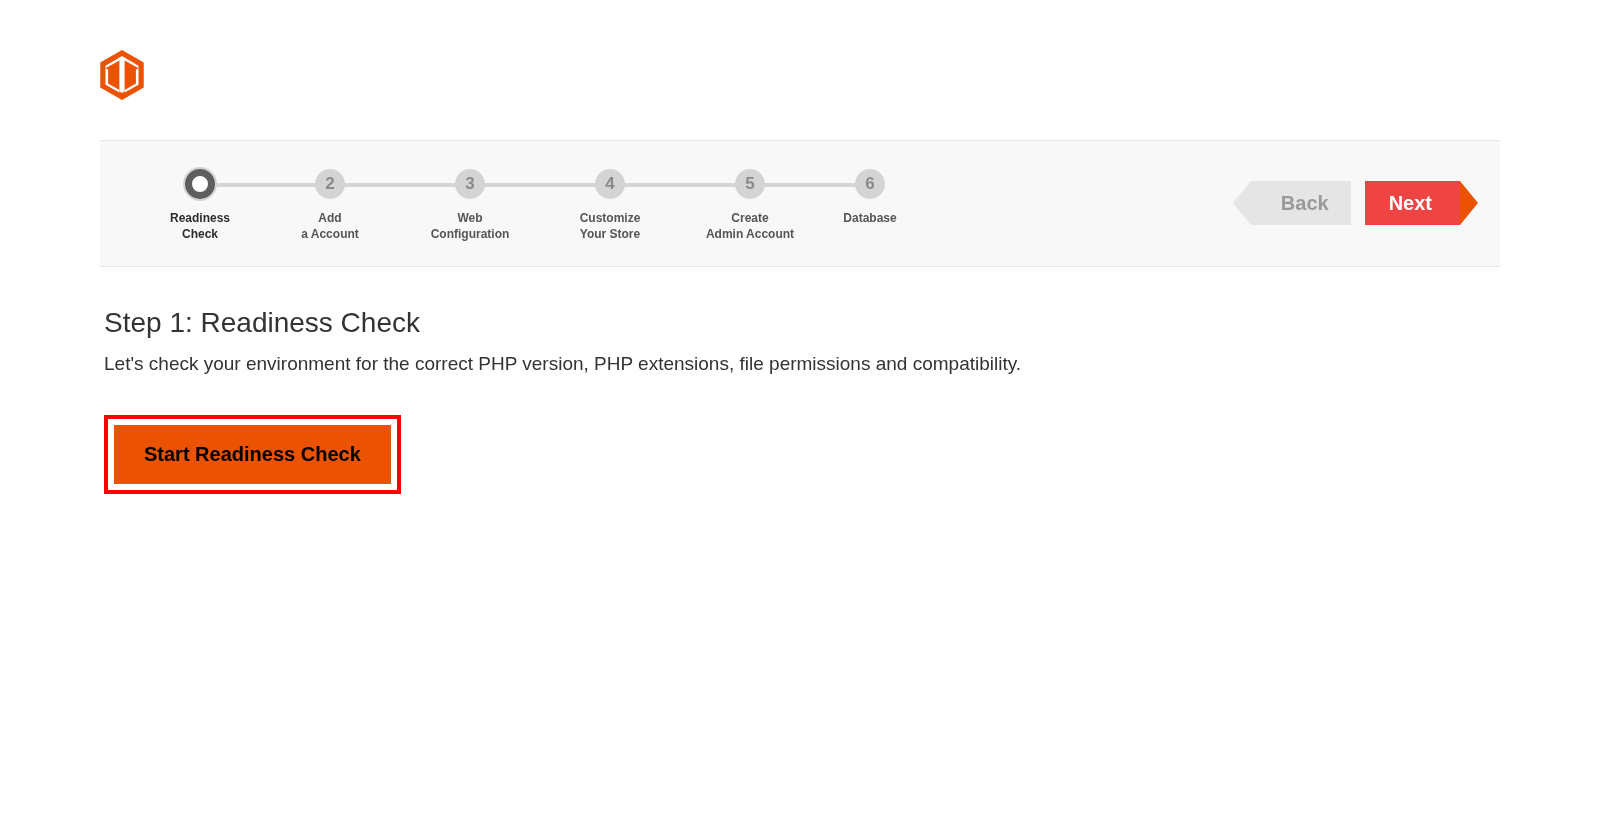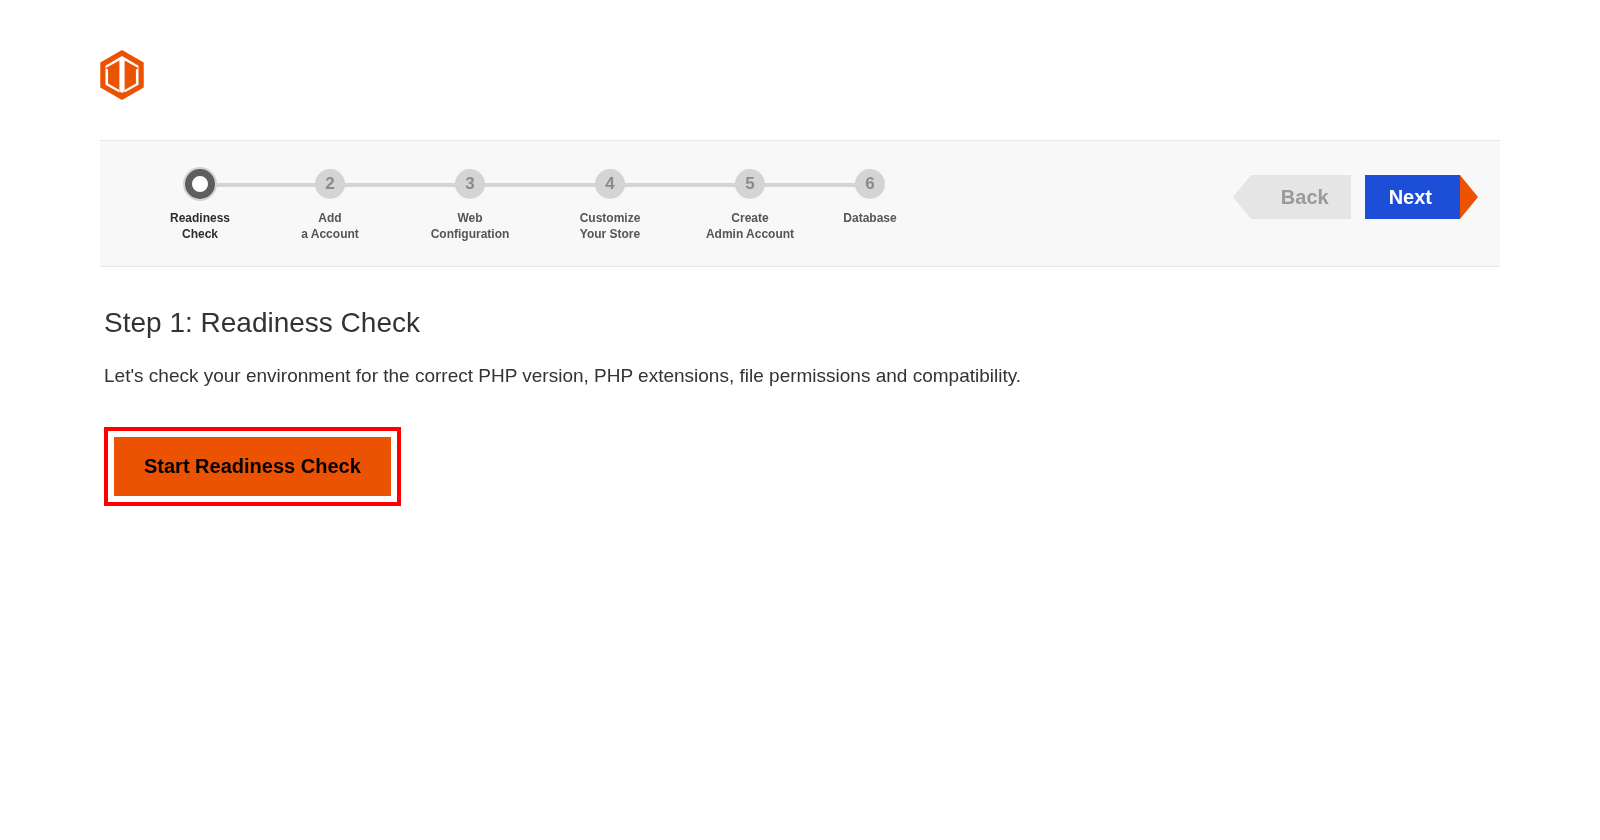--- a/index.html
+++ b/index.html
@@ -86,21 +86,21 @@
     line-height: 1.3;
     white-space: pre-line;
   }
   .step.active .step-label {
     color: #2d2d2d;
     font-weight: 700;
   }
   .nav-buttons {
     display: flex;
     gap: 14px;
-    margin-top: 6px;
+    margin-top: 12px;
   }
   .btn-back {
     position: relative;
     background: #e5e5e5;
     color: #9a9a9a;
     font-weight: 700;
     font-size: 20px;
     border: none;
     height: 44px;
     padding: 0 22px 0 30px;
@@ -111,21 +111,21 @@
     position: absolute;
     left: -18px;
     top: 0;
     width: 0; height: 0;
     border-top: 22px solid transparent;
     border-bottom: 22px solid transparent;
     border-right: 18px solid #e5e5e5;
   }
   .btn-next {
     position: relative;
-    background: #1d4ed8;
+    background: #ef4444;
     color: #fff;
     font-weight: 700;
     font-size: 20px;
     border: none;
     height: 44px;
     padding: 0 28px 0 24px;
     cursor: pointer;
   }
   .btn-next::after {
     content: '';
@@ -137,21 +137,21 @@
     border-bottom: 22px solid transparent;
     border-left: 18px solid #eb5202;
   }
   .content {
     padding: 40px 4px 0 4px;
   }
   .content h1 {
     font-size: 28px;
     font-weight: 400;
     color: #333;
-    margin-bottom: 26px;
+    margin-bottom: 14px;
   }
   .content p {
     font-size: 19px;
     color: #333;
     margin-bottom: 40px;
   }
   .highlight-box {
     display: inline-block;
     border: 4px solid #ff0000;
     padding: 6px;

